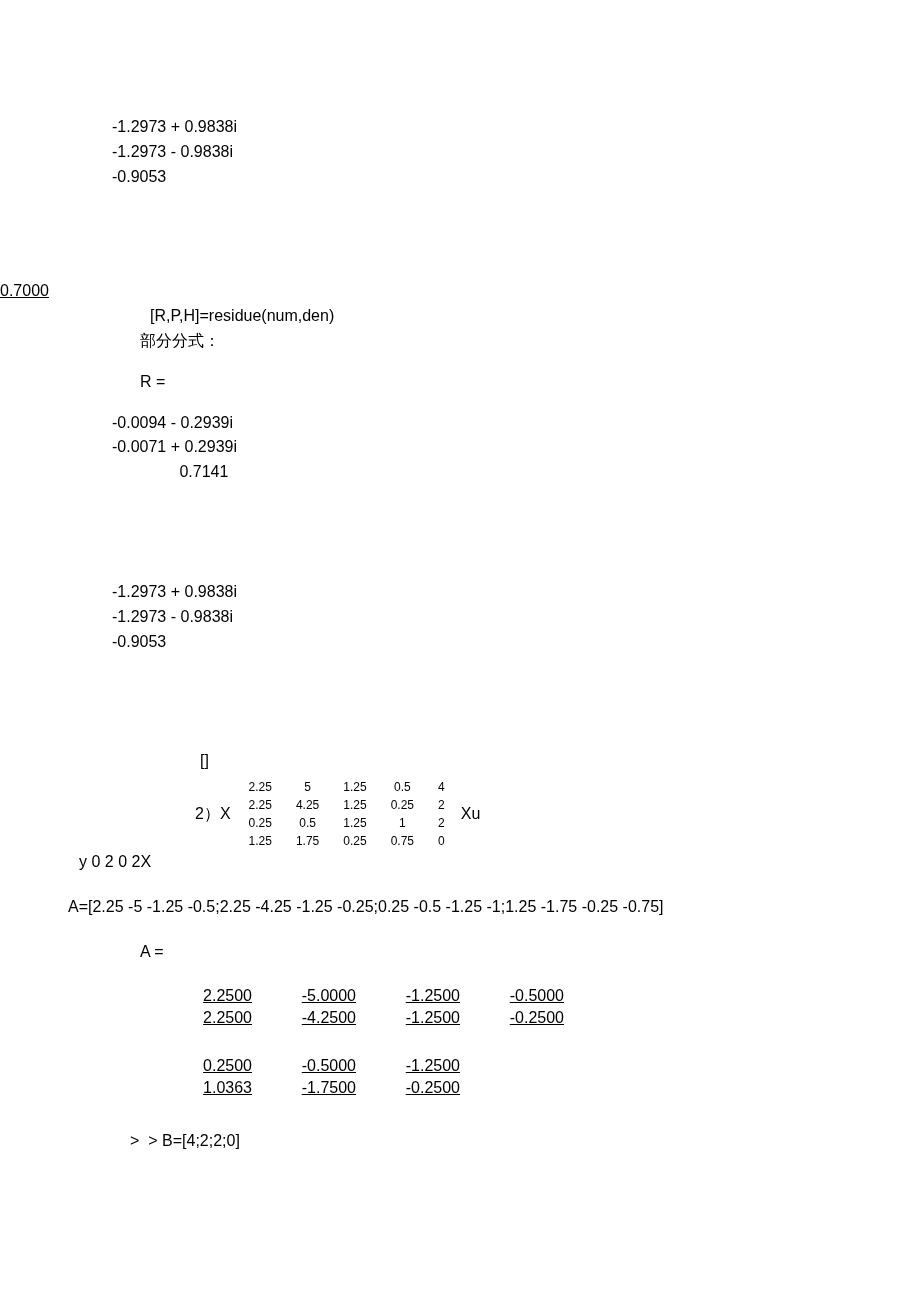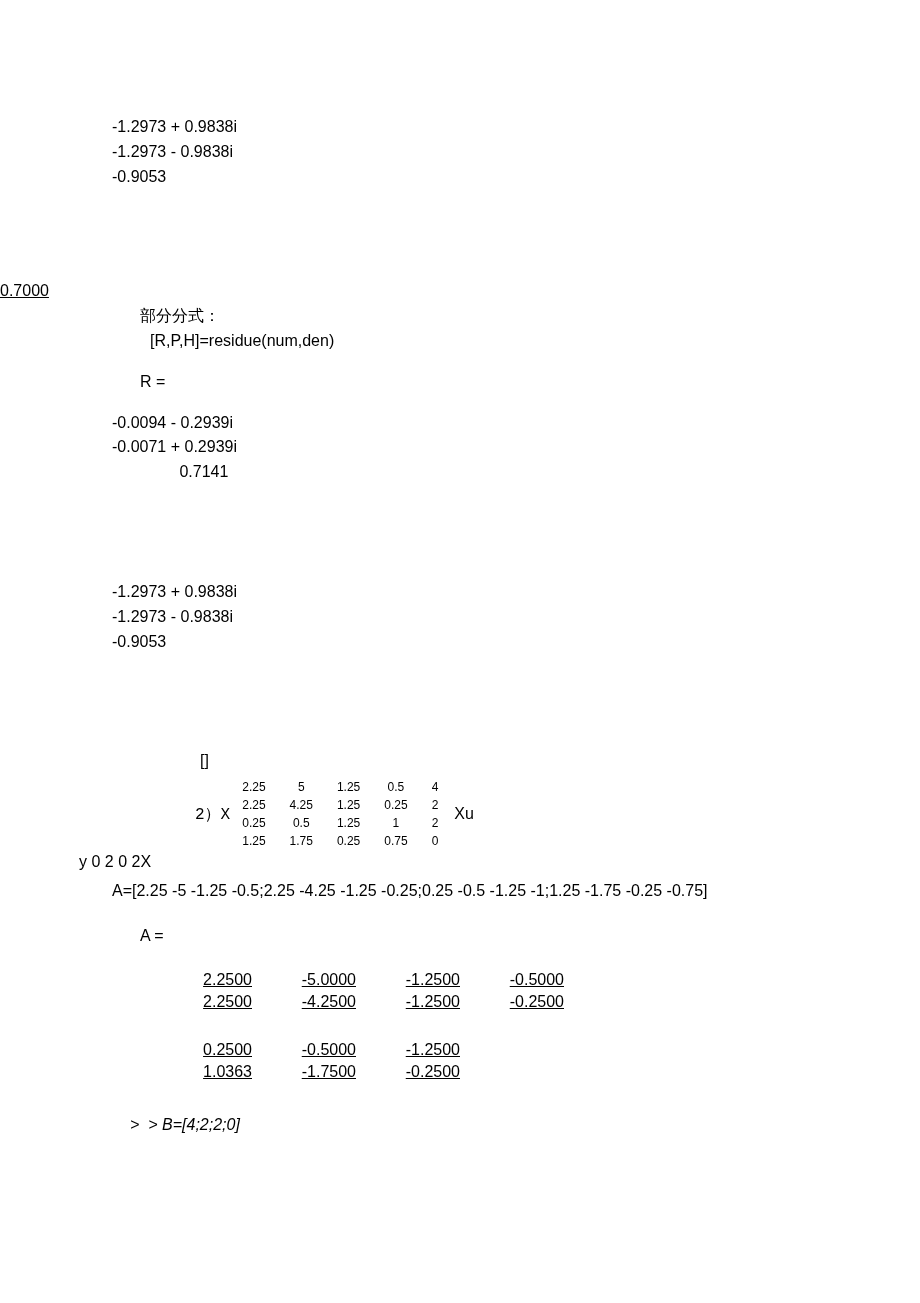--- a/index.html
+++ b/index.html
@@ -29,69 +29,68 @@
   .mat-wrap {
     position: relative;
     margin-top: 4px;
   }
   .mat-area {
     display: flex;
     align-items: center;
     padding-left: 195px;
   }
   .mat-label-left {
-    margin-right: 0;
+    margin-right: 6px;
     white-space: nowrap;
-    font-family: Liberation Mono, monospace;
   }
   .mat-label-right {
     margin-left: 4px;
     white-space: nowrap;
   }
   table.mat {
     border-collapse: collapse;
   }
   table.mat td {
     padding: 2px 12px;
     text-align: center;
     font-size: 12px;
   }
   .yline { padding-left: 79px; }
-  .Aeq { padding-left: 112px; margin-top: 4px; }
+  .Aeq { padding-left: 68px; margin-top: 20px; }
   .Alabel { padding-left: 140px; margin-top: 20px; margin-bottom: 20px; }
   table.amat {
     border-collapse: collapse;
     margin-left: 170px;
     text-decoration: underline;
   }
   table.amat td {
     padding: 2px 22px 2px 2px;
     text-align: right;
     font-size: 16px;
     min-width: 80px;
   }
   .amat-gap td { height: 22px; }
-  .Bline { padding-left: 130px; margin-top: 30px; font-style: italic; }
+  .Bline { padding-left: 130px; margin-top: 30px; }
   .empty-brackets { padding-left: 200px; }
 </style>
 </head>
 <body>
 <div class="page">
 
 <div style="height:115px;"></div>
 <div class="block indent1">-1.2973 + 0.9838i</div>
 <div class="block indent1">-1.2973 - 0.9838i</div>
 <div class="block indent1">-0.9053</div>
 
 <div style="height:90px;"></div>
 
 <div class="block" style="text-decoration:underline;">0.7000</div>
 
+<div class="block" style="padding-left:150px;">[R,P,H]=residue(num,den)</div>
 <div class="block indent2 cjk">部分分式：</div>
-<div class="block" style="padding-left:150px;">[R,P,H]=residue(num,den)</div>
 
 <div style="height:16px;"></div>
 <div class="block indent2">R =</div>
 <div style="height:16px;"></div>
 <div class="block indent1">-0.0094 - 0.2939i</div>
 <div class="block indent1">-0.0071 + 0.2939i</div>
 <div class="block indent3"> 0.7141</div>
 
 <div style="height:95px;"></div>
 

